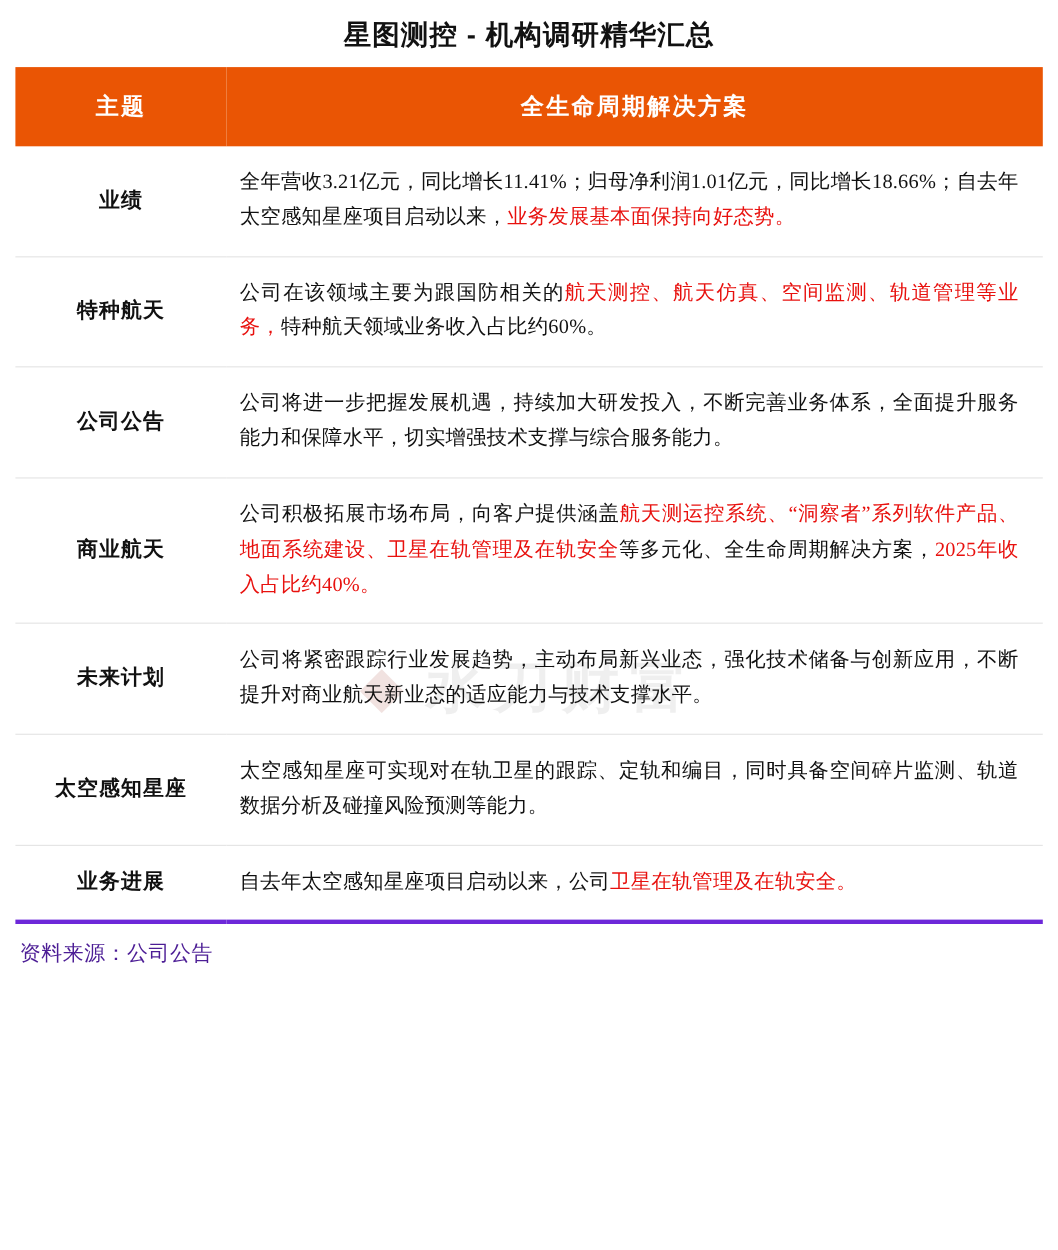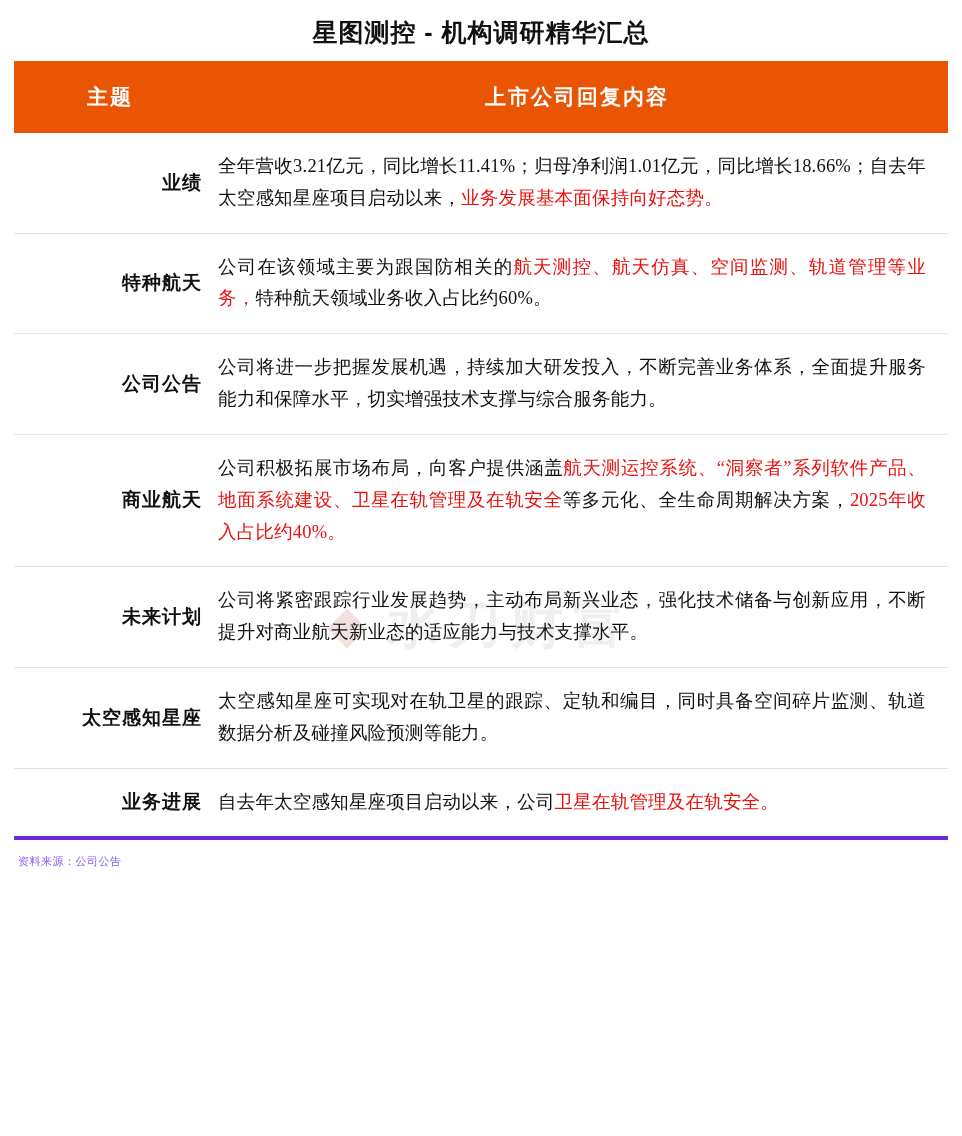--- a/index.html
+++ b/index.html
@@ -55,43 +55,43 @@
 
   table.main td {
     border-bottom: 1px solid #e3e3e3;
     vertical-align: middle;
     background: transparent;
   }
   table.main tr:last-child td {
     border-bottom: 4px solid #6d28d9;
   }
   td.topic {
-    text-align: right;
+    text-align: center;
     font-size: 19px;
     font-weight: bold;
     color: #111111;
     letter-spacing: 1px;
     padding: 18px 4px;
     line-height: 1.5;
   }
   td.content {
     font-size: 18.5px;
     color: #111111;
     line-height: 1.72;
     padding: 18px 22px 18px 12px;
     text-align: justify;
     letter-spacing: 0.2px;
   }
   .hl {
     color: #e8110e;
   }
   .source {
     margin: 14px 0 0 18px;
-    font-size: 11px;
-    color: #8b5cf6;
+    font-size: 19px;
+    color: #4c1d95;
     letter-spacing: 0.5px;
   }
   .watermark {
     position: absolute;
     left: 0;
     right: 0;
     top: 590px;
     text-align: center;
     font-size: 52px;
     font-weight: bold;
@@ -117,21 +117,21 @@
 
   <div class="watermark">
     <span class="wm-mark">◆</span><span>水刀财富</span>
   </div>
 
   <div class="table-wrap">
     <table class="main">
       <thead>
         <tr>
           <th class="col-topic">主题</th>
-          <th class="col-content">上市公司回复内容</th>
+          <th class="col-content">全生命周期解决方案</th>
         </tr>
       </thead>
       <tbody id="table-body">
           <tr>
             <td class="topic">业绩</td>
             <td class="content"><span>全年营收3.21亿元，同比增长11.41%；归母净利润1.01亿元，同比增长18.66%；自去年太空感知星座项目启动以来，</span><span class="hl">业务发展基本面保持向好态势。</span></td>
           </tr>
           <tr>
             <td class="topic">特种航天</td>
             <td class="content"><span>公司在该领域主要为跟国防相关的</span><span class="hl">航天测控、航天仿真、空间监测、轨道管理等业务，</span><span>特种航天领域业务收入占比约60%。</span></td>

